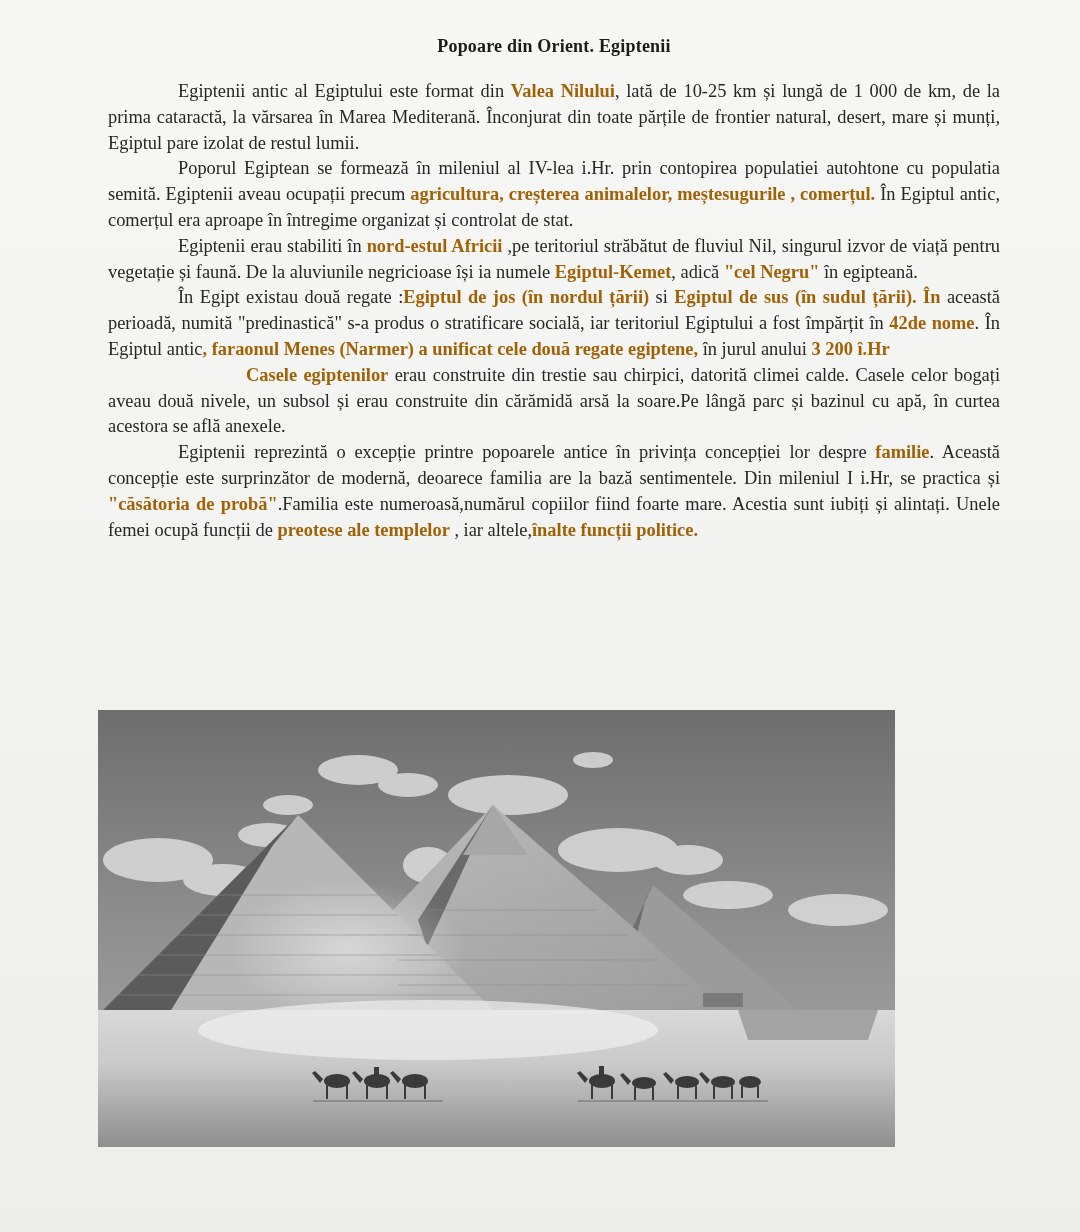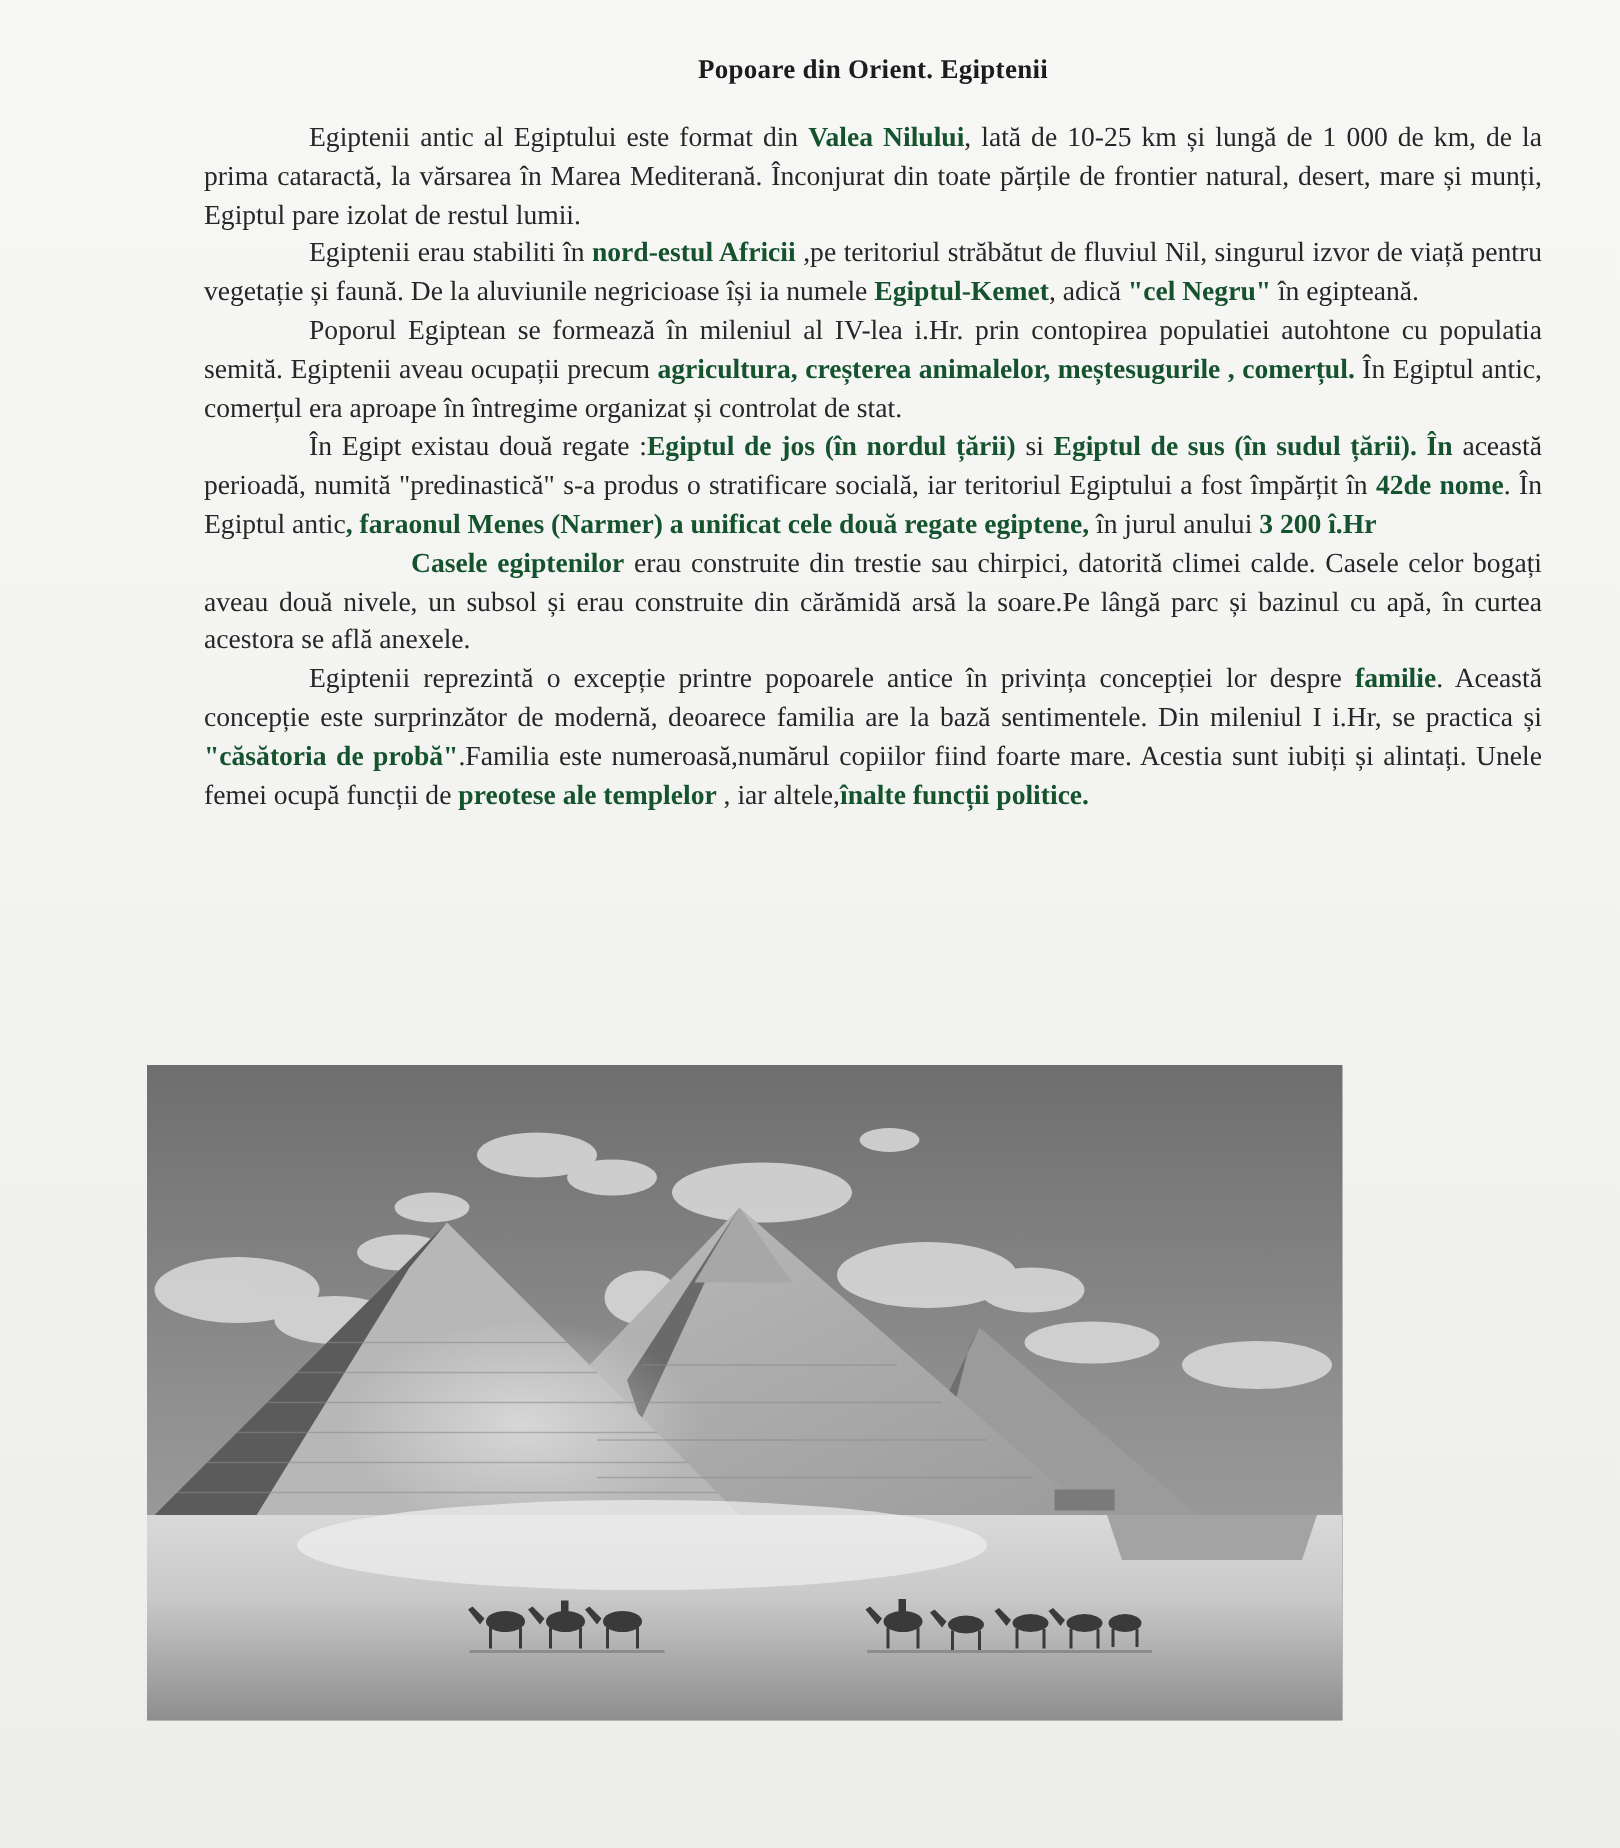--- a/index.html
+++ b/index.html
@@ -13,59 +13,58 @@
       font-family: "Liberation Serif", "DejaVu Serif", serif;
       color: #1c1c1c;
       position: relative;
       overflow: hidden;
     }
     .page {
       position: absolute;
       left: 108px;
       top: 36px;
       width: 892px;
-      margin-left: 28px;
     }
     .title {
       text-align: center;
       font-weight: bold;
       font-size: 18px;
       margin: 0 0 22px 0;
       letter-spacing: 0.2px;
     }
     .para {
       font-size: 18.4px;
       line-height: 25.8px;
       text-align: justify;
       margin: 0;
       text-indent: 70px;
       color: #262626;
     }
     .para.indent-big { text-indent: 138px; }
-    .para b { color: #14532d; }
+    .para b { color: #a16207; }
     .figure {
       position: absolute;
       left: 98px;
       top: 710px;
       width: 797px;
       height: 437px;
       overflow: hidden;
       background: #8a8a8a;
     }
     .figure svg { display: block; }
   </style>
 </head>
 <body>
 
 <div class="page">
   <h1 class="title">Popoare din Orient. Egiptenii</h1>
   <div id="body-text">
       <p class="para"><span>Egiptenii antic al Egiptului este format din </span><b>Valea Nilului</b><span>, lată de 10-25 km și lungă de 1 000 de km, de la prima cataractă, la vărsarea în Marea Mediterană. Înconjurat din toate părțile de frontier natural, desert, mare și munți, Egiptul pare izolat de restul lumii.</span></p>
+      <p class="para"><span>Poporul Egiptean se formează în mileniul al IV-lea i.Hr. prin contopirea populatiei autohtone cu populatia semită. Egiptenii aveau ocupații precum </span><b>agricultura, creșterea animalelor, meștesugurile , comerțul.</b><span> În Egiptul antic, comerțul era aproape în întregime organizat și controlat de stat.</span></p>
       <p class="para"><span>Egiptenii erau stabiliti în </span><b>nord-estul Africii</b><span> ,pe teritoriul străbătut de fluviul Nil, singurul izvor de viață pentru vegetație și faună. De la aluviunile negricioase își ia numele </span><b>Egiptul-Kemet</b><span>, adică </span><b>"cel Negru"</b><span> în egipteană.</span></p>
-      <p class="para"><span>Poporul Egiptean se formează în mileniul al IV-lea i.Hr. prin contopirea populatiei autohtone cu populatia semită. Egiptenii aveau ocupații precum </span><b>agricultura, creșterea animalelor, meștesugurile , comerțul.</b><span> În Egiptul antic, comerțul era aproape în întregime organizat și controlat de stat.</span></p>
       <p class="para"><span>În Egipt existau două regate :</span><b>Egiptul de jos (în nordul țării)</b><span> si </span><b>Egiptul de sus (în sudul țării). În</b><span> această perioadă, numită "predinastică" s-a produs o stratificare socială, iar teritoriul Egiptului a fost împărțit în </span><b>42de nome</b><span>. În Egiptul antic</span><b>, faraonul Menes (Narmer) a  unificat cele două regate egiptene,</b><span> în jurul anului </span><b>3 200 î.Hr</b></p>
       <p class="para indent-big"><b>Casele egiptenilor</b><span> erau construite din trestie sau chirpici, datorită climei calde. Casele celor bogați aveau două nivele, un subsol și erau construite din cărămidă arsă la soare.Pe lângă parc și bazinul cu apă, în curtea acestora se află anexele.</span></p>
       <p class="para"><span>Egiptenii reprezintă o excepție printre popoarele antice în privința concepției lor despre </span><b>familie</b><span>. Această concepție este surprinzător de modernă, deoarece familia are la bază sentimentele. Din mileniul I i.Hr, se practica și </span><b>"căsătoria de probă"</b><span>.Familia este numeroasă,numărul copiilor fiind foarte mare. Acestia sunt iubiți și alintați. Unele femei ocupă funcții de </span><b>preotese ale templelor</b><span> , iar altele,</span><b>înalte funcții politice.</b></p>
     </div>
 </div>
 
 <div class="figure">
   <svg width="797" height="437" viewBox="0 0 797 437">
     <defs>
       <linearGradient id="sky" x1="0" y1="0" x2="0" y2="1">

